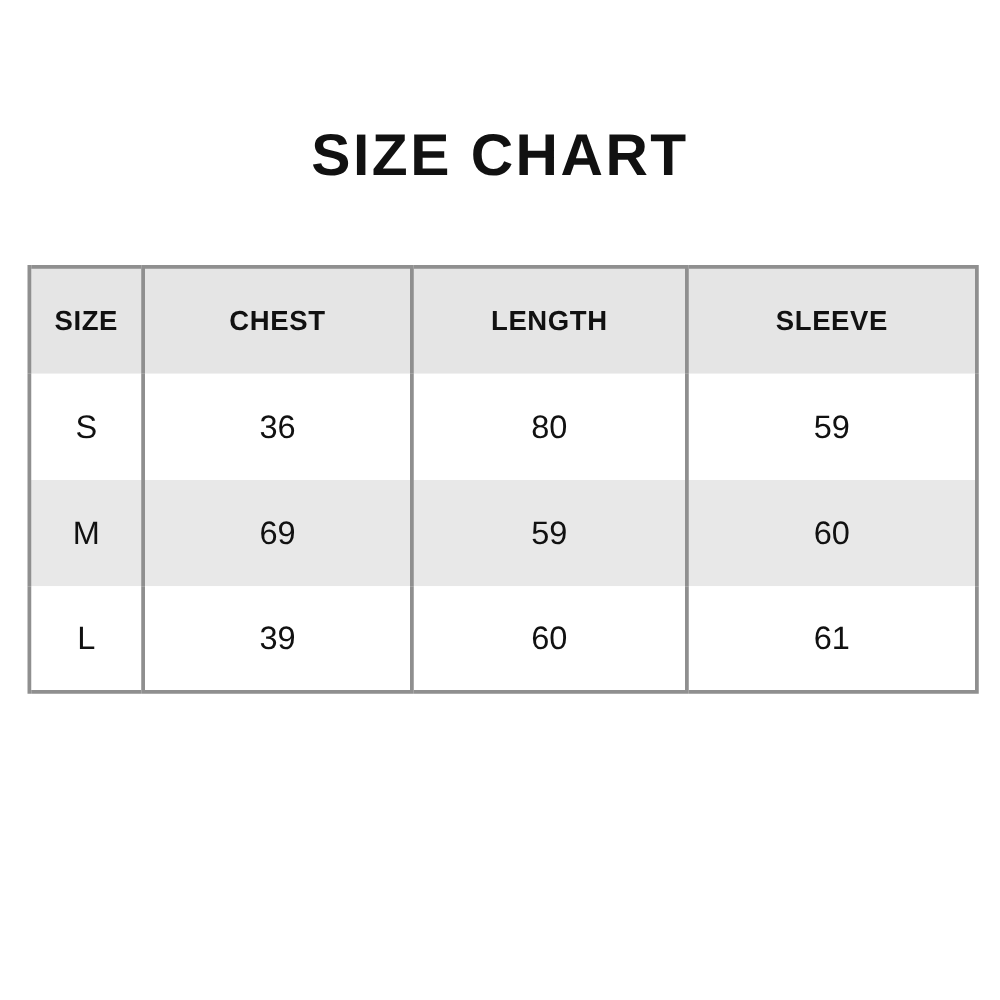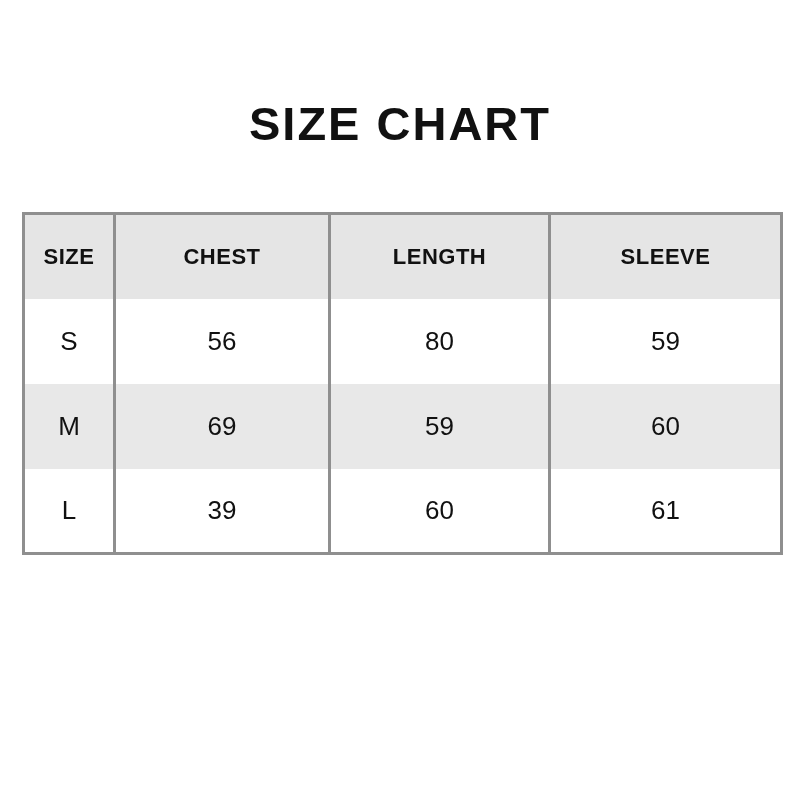--- a/index.html
+++ b/index.html
@@ -82,21 +82,21 @@
       <tr>
         <th>SIZE</th>
         <th>CHEST</th>
         <th>LENGTH</th>
         <th>SLEEVE</th>
       </tr>
     </thead>
     <tbody>
       <tr>
         <td>S</td>
-        <td>56</td>
+        <td>36</td>
         <td>80</td>
         <td>59</td>
       </tr>
       <tr class="alt">
         <td>M</td>
         <td>69</td>
         <td>59</td>
         <td>60</td>
       </tr>
       <tr>

